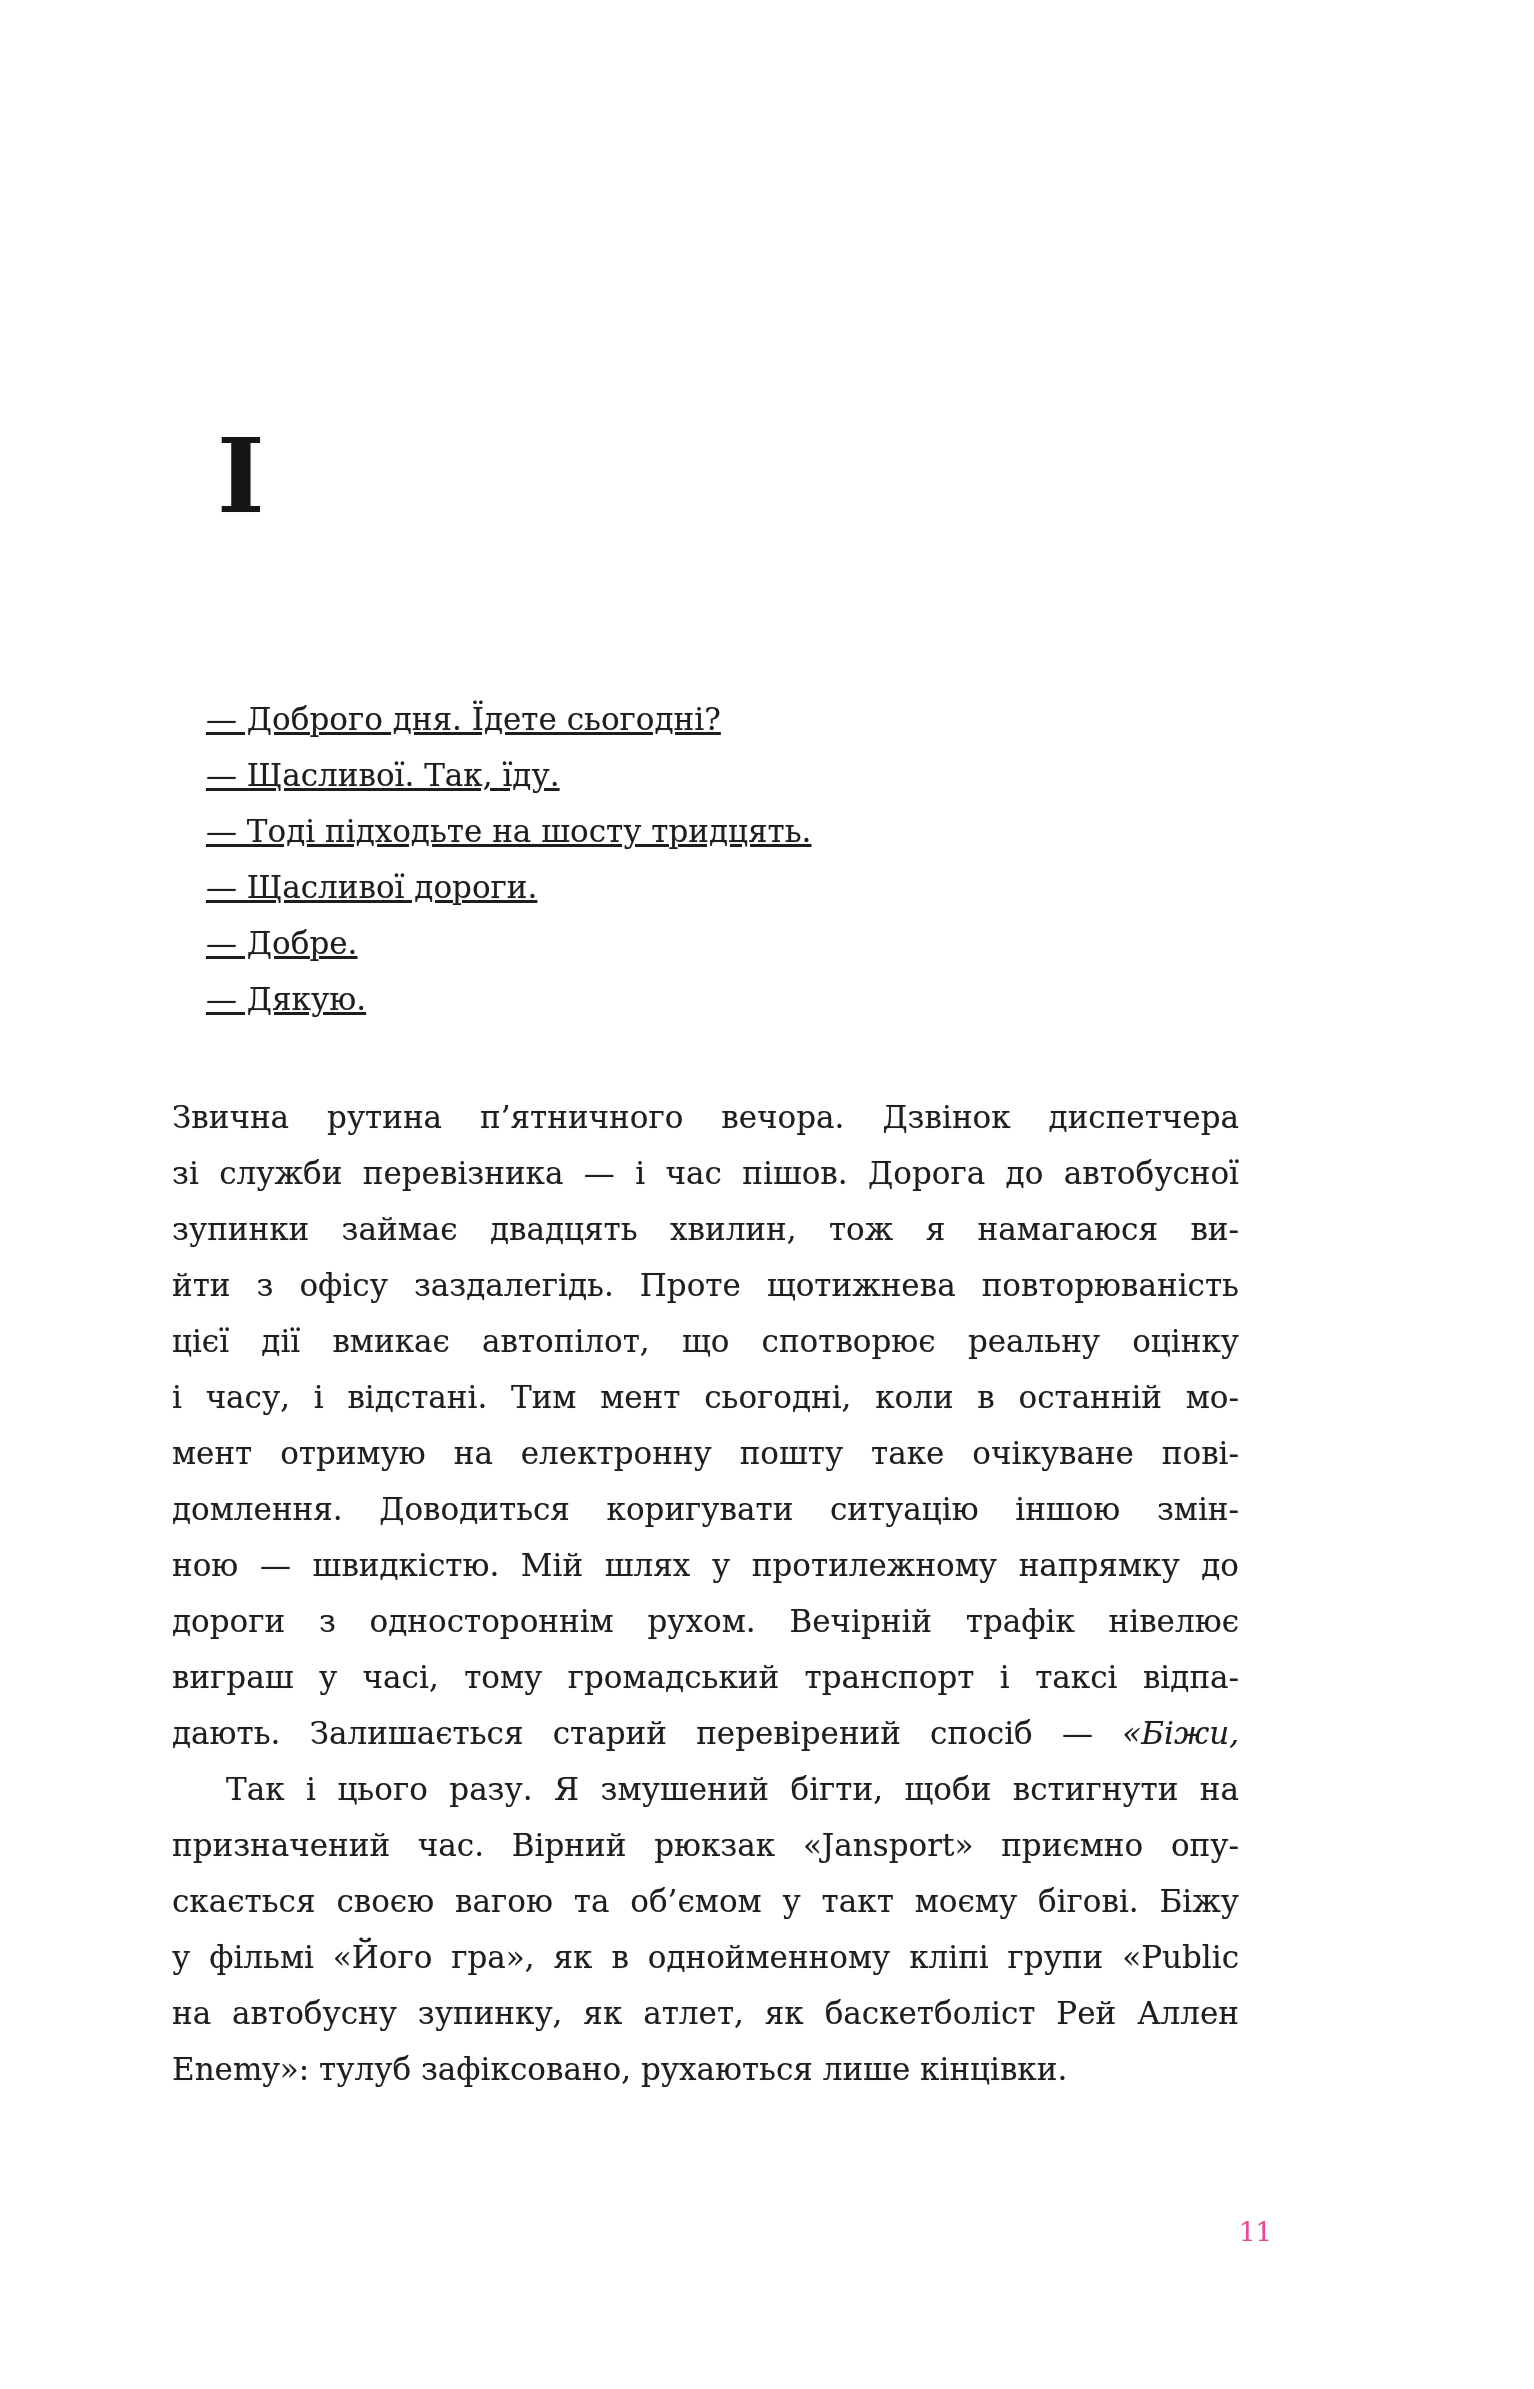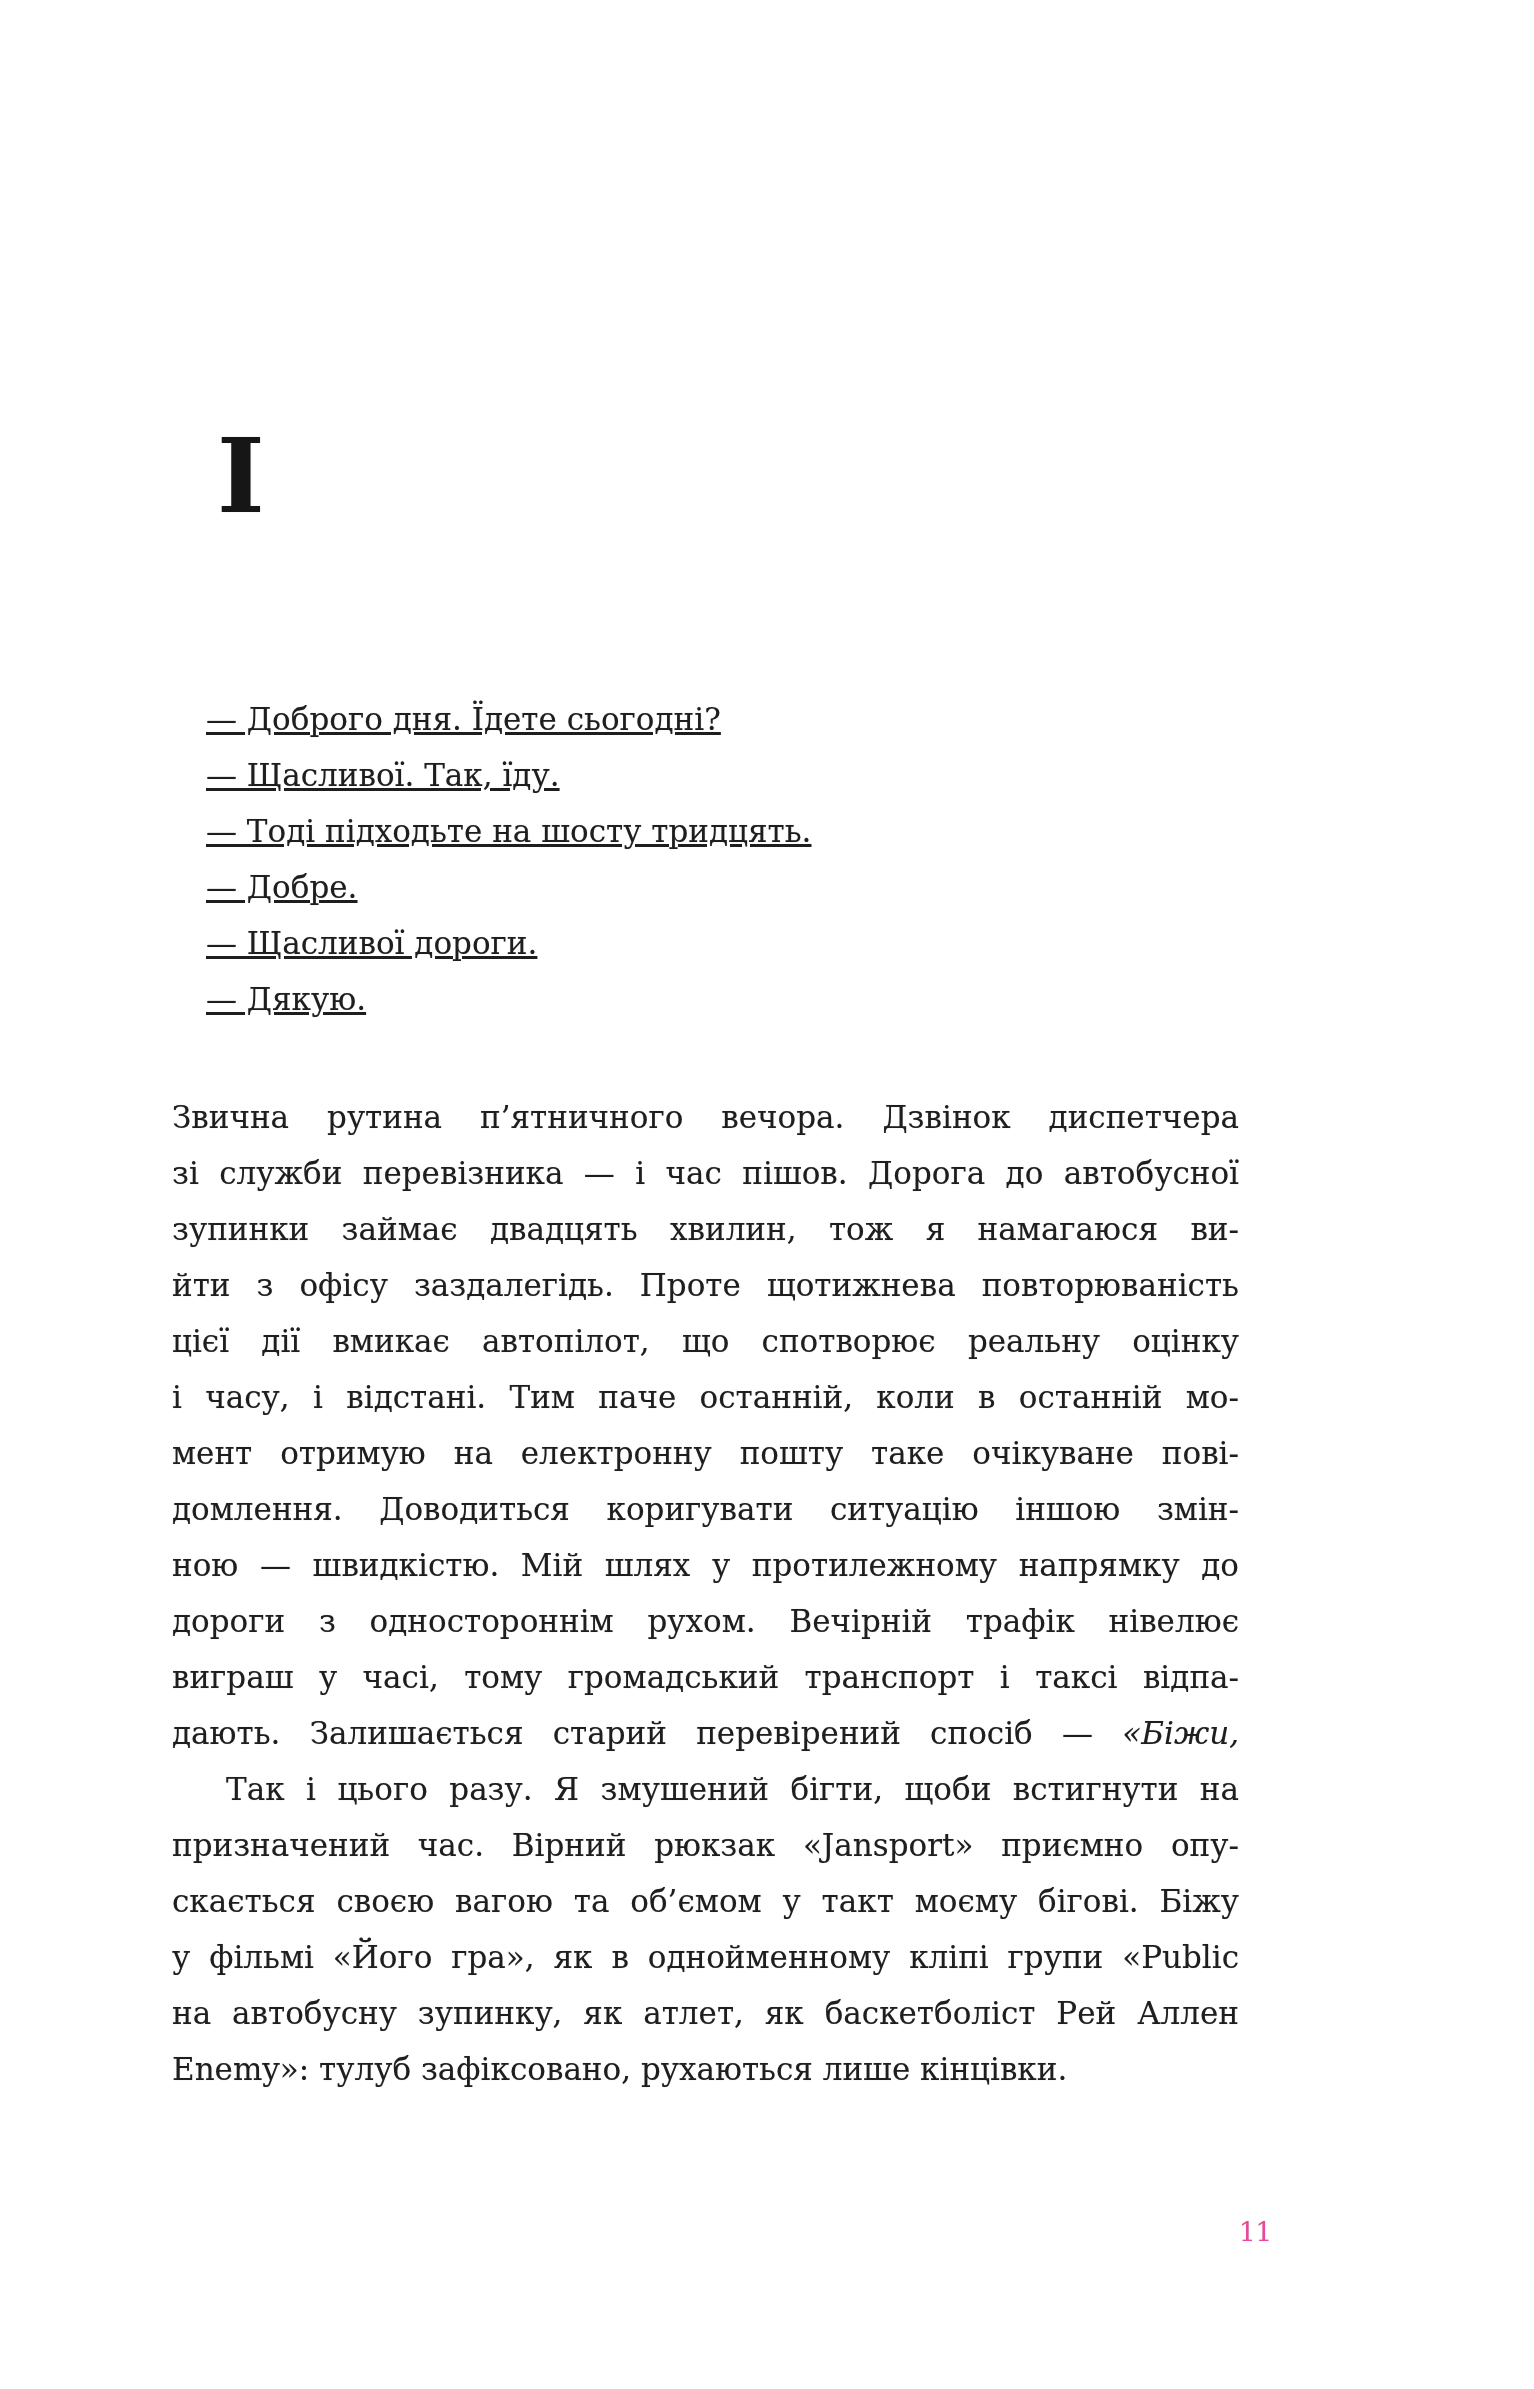--- a/index.html
+++ b/index.html
@@ -74,32 +74,32 @@
 </head>
 <body>
 
 <div class="page">
   <div class="chapter-heading">I</div>
 
   <div class="dialogue">
       <div class="dlg-line">— Доброго дня. Їдете сьогодні?</div>
       <div class="dlg-line">— Щасливої. Так, їду.</div>
       <div class="dlg-line">— Тоді підходьте на шосту тридцять.</div>
+      <div class="dlg-line">— Щасливої дороги.</div>
       <div class="dlg-line">— Добре.</div>
-      <div class="dlg-line">— Щасливої дороги.</div>
       <div class="dlg-line">— Дякую.</div>
     </div>
 
   <div class="body-text">
       <div class="b-line"><span>Звична рутина п’ятничного вечора. Дзвінок диспетчера</span></div>
       <div class="b-line"><span>зі служби перевізника — і час пішов. Дорога до автобусної</span></div>
       <div class="b-line"><span>зупинки займає двадцять хвилин, тож я намагаюся ви-</span></div>
       <div class="b-line"><span>йти з офісу заздалегідь. Проте щотижнева повторюваність</span></div>
       <div class="b-line"><span>цієї дії вмикає автопілот, що спотворює реальну оцінку</span></div>
-      <div class="b-line"><span>і часу, і відстані. Тим паче останній, коли в останній мо-</span></div>
+      <div class="b-line"><span>і часу, і відстані. Тим мент сьогодні, коли в останній мо-</span></div>
       <div class="b-line"><span>мент отримую на електронну пошту таке очікуване пові-</span></div>
       <div class="b-line"><span>домлення. Доводиться коригувати ситуацію іншою змін-</span></div>
       <div class="b-line"><span>ною — швидкістю. Мій шлях у протилежному напрямку до</span></div>
       <div class="b-line"><span>дороги з одностороннім рухом. Вечірній трафік нівелює</span></div>
       <div class="b-line"><span>виграш у часі, тому громадський транспорт і таксі відпа-</span></div>
       <div class="b-line"><span>дають. Залишається старий перевірений спосіб — </span><span class="it">«Біжи,</span></div>
       <div class="b-line indent"><span>Так і цього разу. Я змушений бігти, щоби встигнути на</span></div>
       <div class="b-line"><span>призначений час. Вірний рюкзак «Jansport» приємно опу-</span></div>
       <div class="b-line"><span>скається своєю вагою та об’ємом у такт моєму бігові. Біжу</span></div>
       <div class="b-line"><span>у фільмі «Його гра», як в однойменному кліпі групи «Public</span></div>

